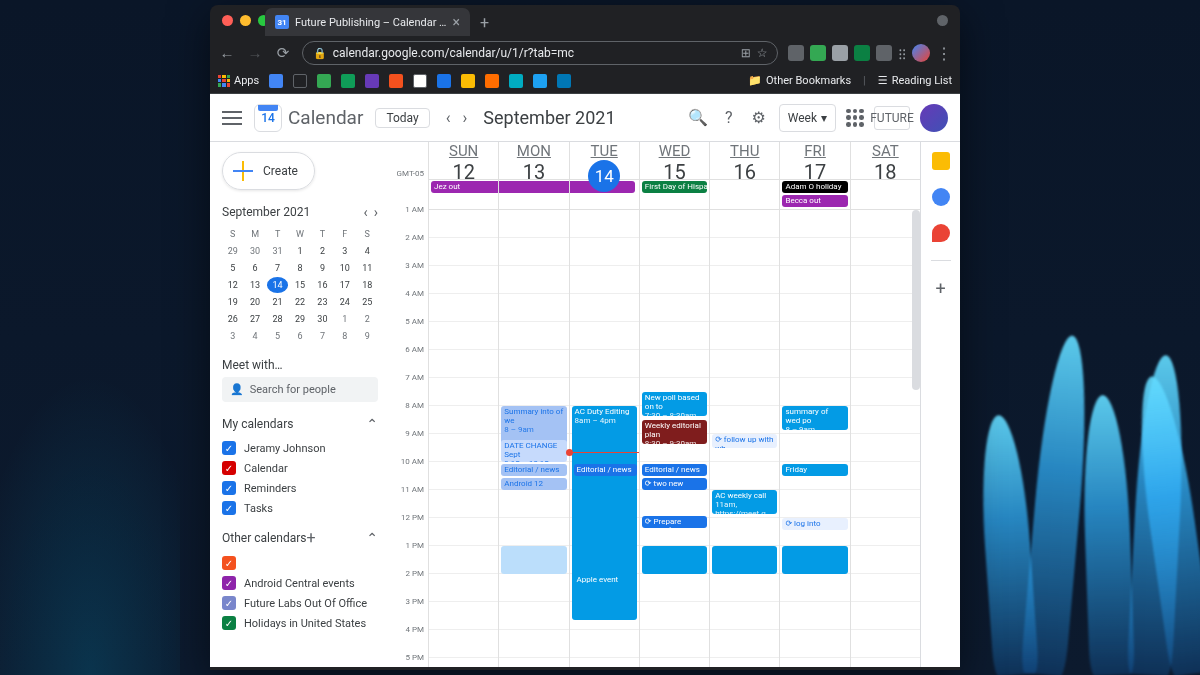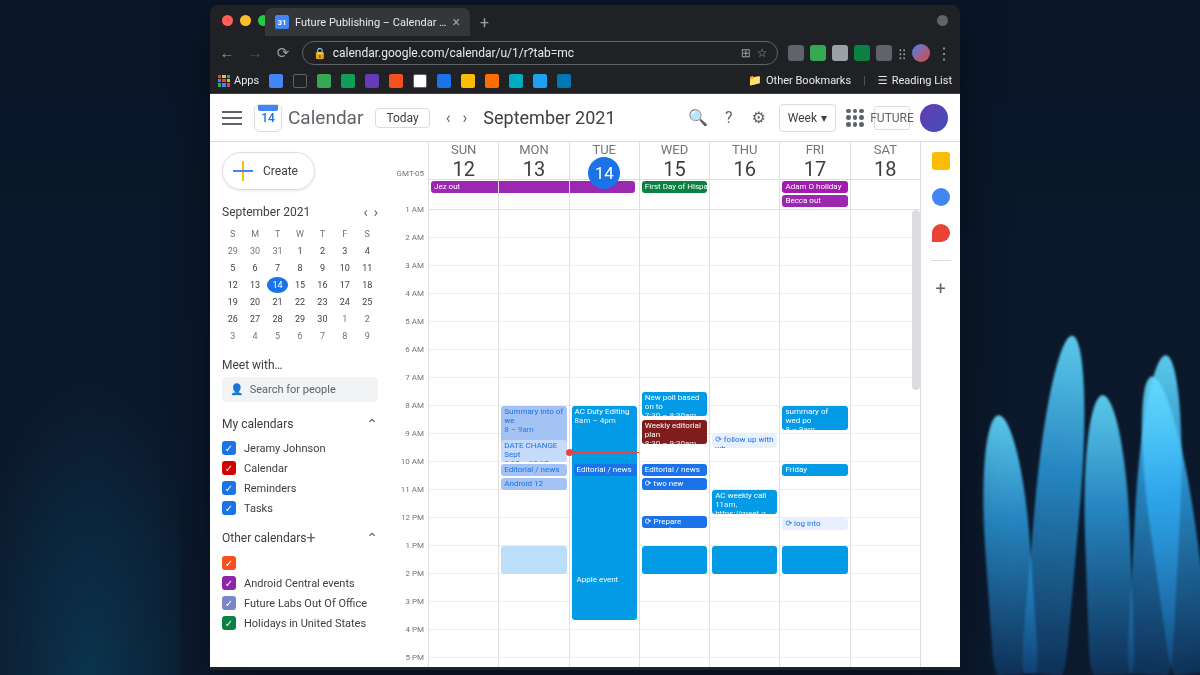--- a/index.html
+++ b/index.html
@@ -92,21 +92,21 @@
 .cal-item { display: flex; align-items: center; gap: 8px; font-size: 11px; color: #3c4043; padding: 3px 0; }
 .chk { width: 14px; height: 14px; border-radius: 3px; display: flex; align-items: center; justify-content: center; color: #fff; font-size: 10px; }
 
 .grid-area { flex: 1; display: flex; overflow: hidden; position: relative; }
 .time-col { width: 38px; font-size: 8px; color: #70757a; text-align: right; padding-right: 4px; }
 .time-col .tz { height: 38px; display:flex;align-items:flex-end;justify-content:flex-end; padding-bottom:2px; }
 .time-slot { height: 28px; position: relative; top: -5px; }
 .days { flex: 1; display: flex; position: relative; }
 .day-col { flex: 1; border-left: 1px solid #e0e0e0; position: relative; }
 .day-hdr { height: 38px; text-align: center; border-bottom: 1px solid #e0e0e0; }
-.dow { font-size: 13px; color: #70757a; text-transform: uppercase; }
+.dow { font-size: 15px; color: #70757a; text-transform: uppercase; text-decoration: underline; }
 .daynum { font-size: 20px; color: #3c4043; }
 .day-col.today .daynum { background: #1a73e8; color: #fff; width: 32px; height: 32px; border-radius: 50%; display: inline-flex; align-items: center; justify-content: center; font-size: 17px; }
 .allday-row { height: 30px; border-bottom: 1px solid #e0e0e0; position: relative; }
 .allday-ev { position: absolute; height: 12px; border-radius: 3px; font-size: 8px; color: #fff; padding: 0 3px; overflow: hidden; white-space: nowrap; line-height: 12px; }
 .hour-grid { position: relative; }
 .hour-row { height: 28px; border-bottom: 1px solid #eee; }
 .ev { position: absolute; border-radius: 3px; font-size: 8px; padding: 2px 3px; overflow: hidden; color: #fff; cursor: pointer; line-height: 1.1; }
 .ev .t1 { font-weight: 400; } .ev .t2 { opacity: 0.9; }
 .now-line { position: absolute; left: 0; right: 0; height: 1px; background: #ea4335; z-index: 5; }
 .now-line::before { content:''; position:absolute; left:-4px; top:-3px; width:7px; height:7px; background:#ea4335; border-radius:50%; }
@@ -590,21 +590,21 @@
                   <div class="t1"></div>
                 </div>
               </div>
             </div>
             <div class="day-col">
               <div class="day-hdr">
                 <div class="dow">FRI</div>
                 <div class="daynum">17</div>
               </div>
               <div class="allday-row">
-                <div class="allday-ev" style="background: #a21caf; left: 2px; top: 1px; width: calc(100% - 4px);">Adam O holiday</div>
+                <div class="allday-ev" style="background: #000000; left: 2px; top: 1px; width: calc(100% - 4px);">Adam O holiday</div>
                 <div class="allday-ev" style="background: rgb(156, 39, 176); left: 2px; top: 15px; width: calc(100% - 4px);">Becca out</div>
               </div>
               <div class="hour-grid">
                 <div class="hour-row"></div>
                 <div class="hour-row"></div>
                 <div class="hour-row"></div>
                 <div class="hour-row"></div>
                 <div class="hour-row"></div>
                 <div class="hour-row"></div>
                 <div class="hour-row"></div>

